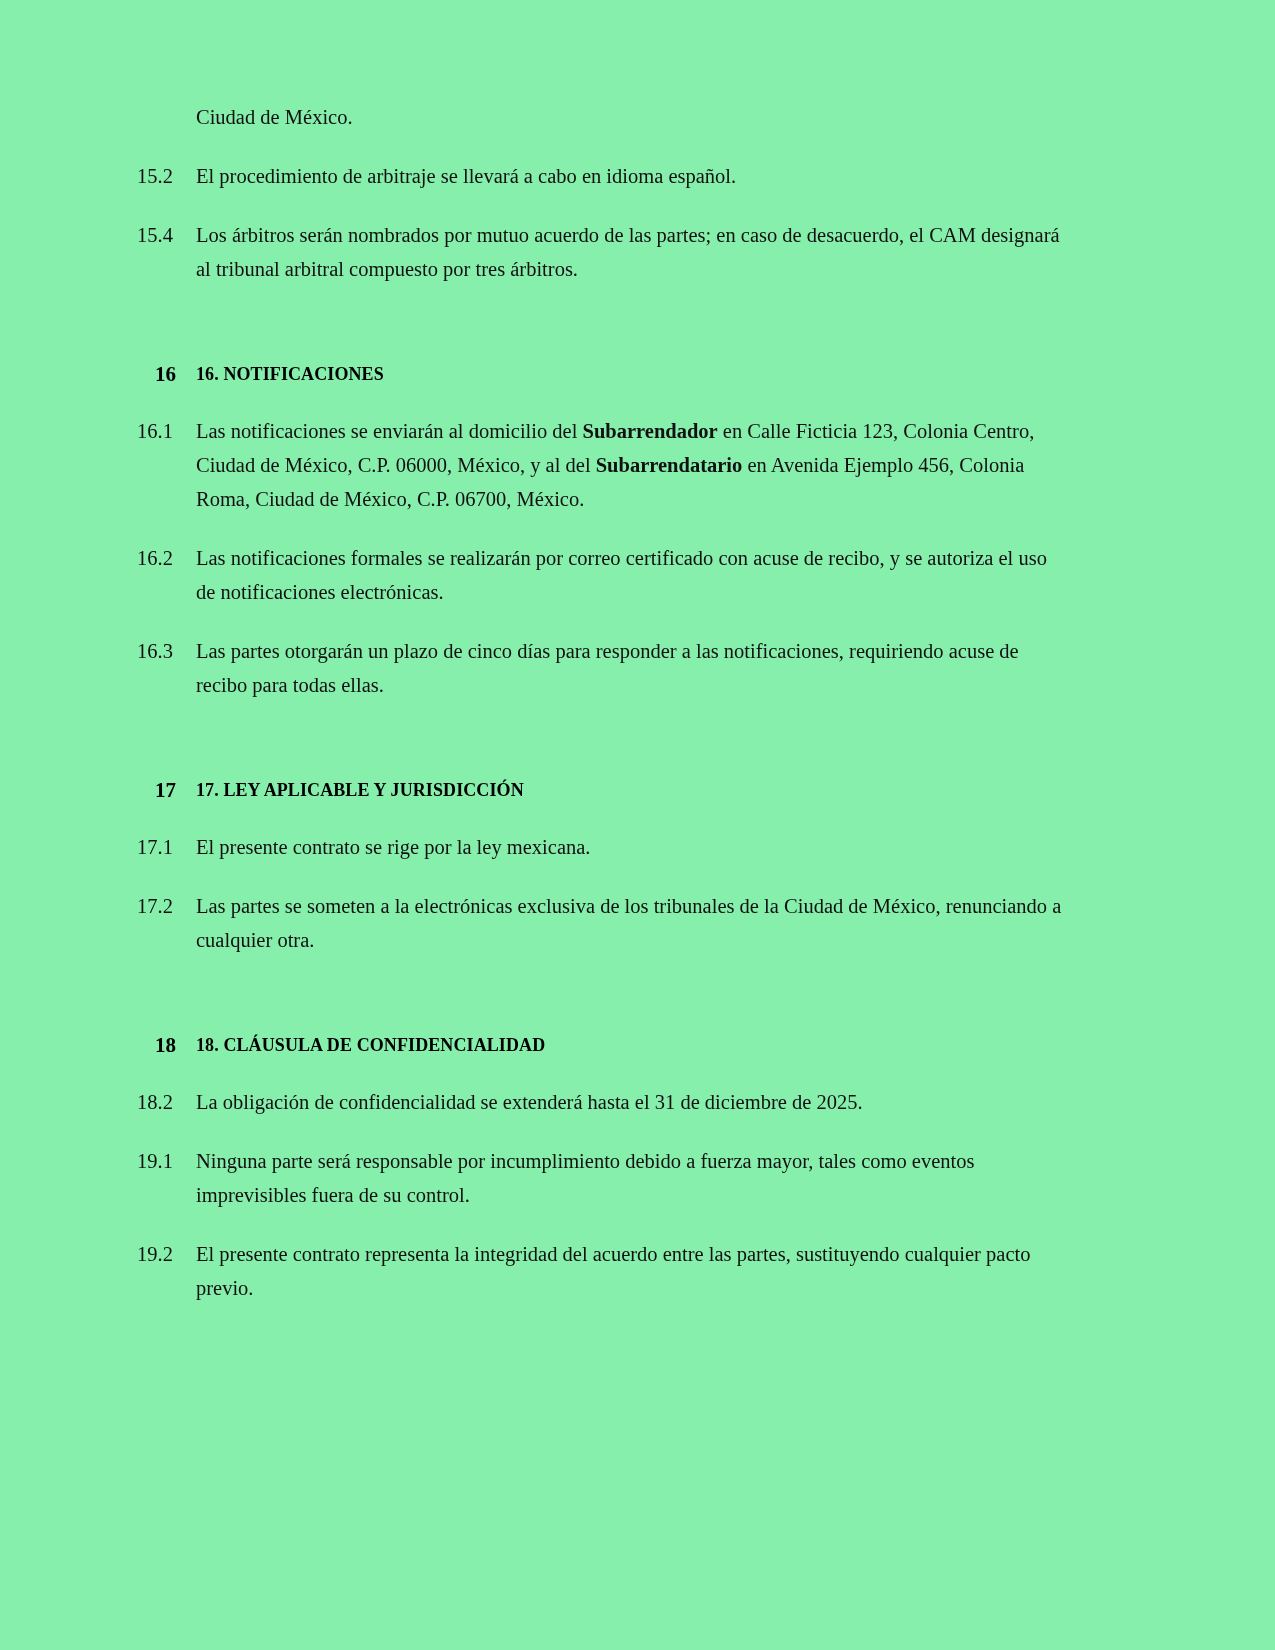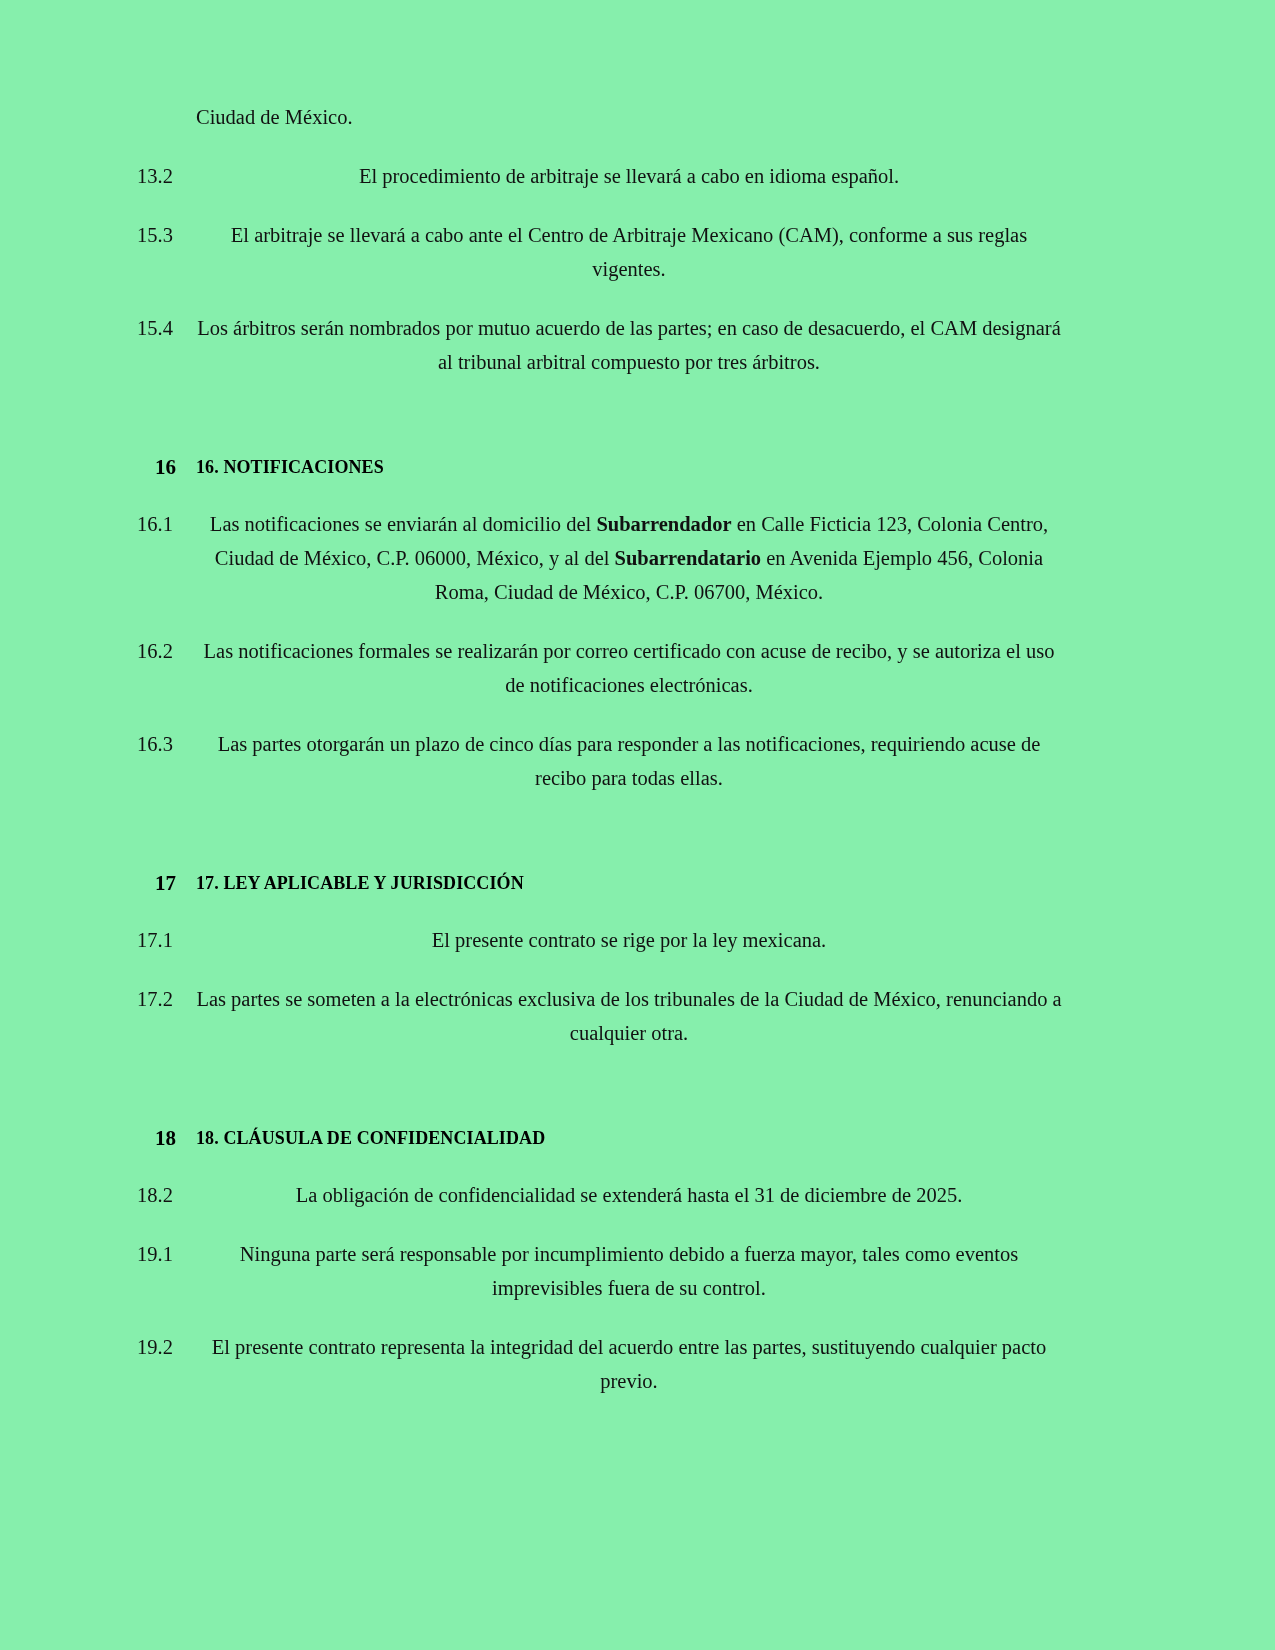--- a/index.html
+++ b/index.html
@@ -49,21 +49,21 @@
     line-height: 34px;
     text-align: left;
     color: #111111;
     white-space: nowrap;
   }
   .clause-text {
     flex: 1 1 auto;
     font-size: 20.5px;
     line-height: 34px;
     color: #111111;
-    text-align: center;
+    text-align: left;
   }
   .clause-text b {
     font-weight: bold;
   }
 
   
   .section-head {
     display: flex;
     align-items: flex-start;
     margin-top: 72px;
@@ -95,26 +95,22 @@
 </head>
 <body>
 
 <div class="page">
   <div class="doc-body">
 
     <p class="cont-para">Ciudad de México.</p>
 
     <div id="blocks-container">
         <div class="clause">
-          <div class="clause-num">13.2</div>
+          <div class="clause-num">15.2</div>
           <div class="clause-text">El procedimiento de arbitraje se llevará a cabo en idioma español.</div>
-        </div>
-        <div class="clause">
-          <div class="clause-num">15.3</div>
-          <div class="clause-text">El arbitraje se llevará a cabo ante el Centro de Arbitraje Mexicano (CAM), conforme a sus reglas vigentes.</div>
         </div>
         <div class="clause">
           <div class="clause-num">15.4</div>
           <div class="clause-text">Los árbitros serán nombrados por mutuo acuerdo de las partes; en caso de desacuerdo, el CAM designará al tribunal arbitral compuesto por tres árbitros.</div>
         </div>
         <div class="section-head">
           <div class="section-num">16</div>
           <div class="section-title">16. NOTIFICACIONES</div>
         </div>
         <div class="clause">

